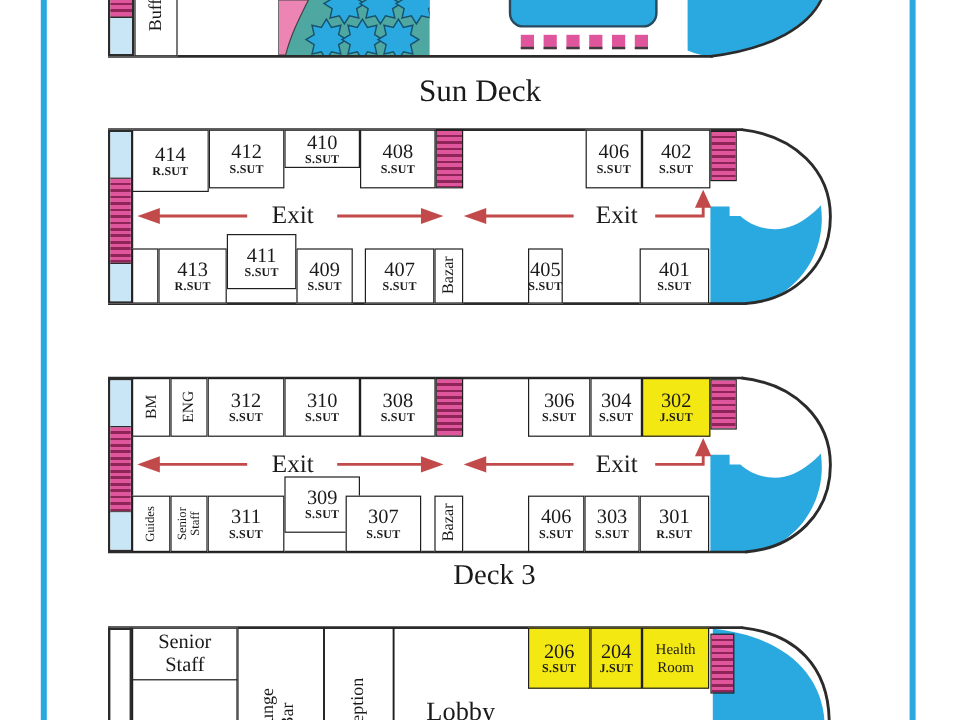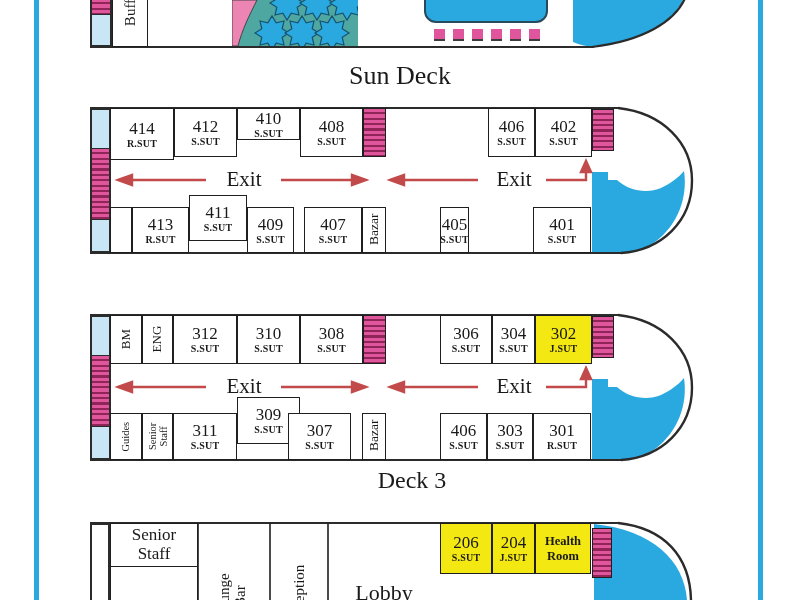--- a/index.html
+++ b/index.html
@@ -270,17 +270,17 @@
 
   <div class="room hl" style="left:440px;top:523px;width:52px;height:51px">
     <span class="num">206</span>
     <span class="typ">S.SUT</span>
   </div>
   <div class="room hl" style="left:492px;top:523px;width:43px;height:51px">
     <span class="num">204</span>
     <span class="typ">J.SUT</span>
   </div>
   <div class="room hl" style="left:535px;top:523px;width:56px;height:51px">
-    <span style="width:46px;font-size:12.5px;font-weight:700;line-height:1.15">Health Room</span>
+    <span style="width:46px;font-size:12.5px;font-weight:400;line-height:1.15">Health Room</span>
   </div>
   <div class="stairs-block" style="left:592px;top:528px;width:20px;height:50px"></div>
 
 </div>
 
 </body></html>

